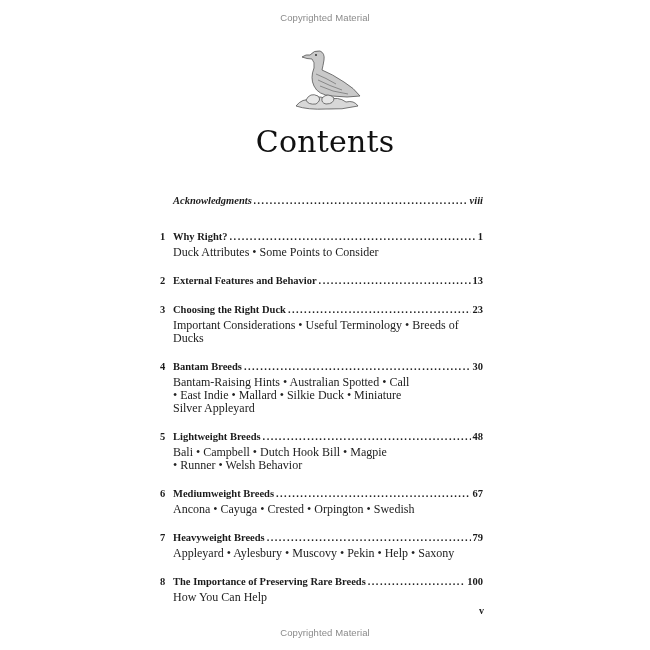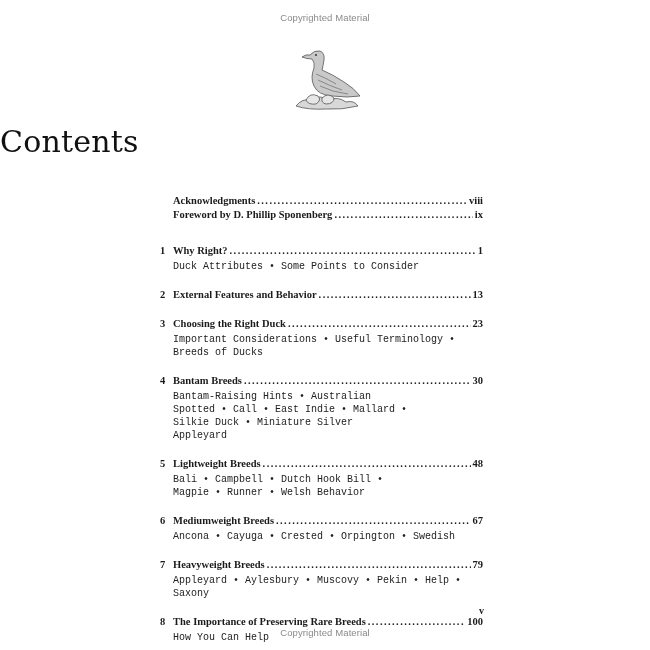--- a/index.html
+++ b/index.html
@@ -1,32 +1,32 @@
 <!DOCTYPE html>
 <html><head>
   <meta charset="utf-8">
   <style>
     html, body { margin: 0; padding: 0; background: #ffffff; }
     body { width: 650px; height: 650px; position: relative; overflow: hidden; font-family: "DejaVu Serif", "Liberation Serif", serif; color: #1a1a1a; }
     .watermark { position: absolute; left: 0; width: 650px; text-align: center; font-family: "Liberation Sans", sans-serif; font-size: 9.5px; color: #8a8a8a; letter-spacing: 0.1px; }
     .wm-top { top: 12px; }
     .wm-bottom { top: 627px; }
     .duck { position: absolute; left: 292px; top: 40px; width: 72px; height: 74px; }
-    .title { position: absolute; top: 124px; left: 0; width: 650px; font-family: "DejaVu Serif", "Liberation Serif", serif; font-size: 30px; font-weight: normal; color: #111; letter-spacing: 0.2px; }
+    .title { position: absolute; top: 124px; left: 0; width: 650px; text-align: center; font-family: "DejaVu Serif", "Liberation Serif", serif; font-size: 30px; font-weight: normal; color: #111; letter-spacing: 0.2px; }
     .toc { position: absolute; left: 173px; top: 194px; width: 310px; }
     .row { display: flex; align-items: baseline; font-weight: bold; font-size: 10.5px; line-height: 14px; font-family: "Liberation Serif", "DejaVu Serif", serif; color: #1b1b1b; }
     .row .num { position: absolute; left: -13px; font-weight: bold; }
     .row .label { white-space: nowrap; }
     .row .leader { flex: 1; overflow: hidden; white-space: nowrap; margin: 0 2px; letter-spacing: 2.2px; font-weight: bold; }
     .row .leader::after { content: ". . . . . . . . . . . . . . . . . . . . . . . . . . . . . . . . . . . . . . . . . . . . . . . . . . . . . . . . . . . . . . . . . . . . . . . . . . . . . ."; letter-spacing: -0.6px; }
     .row .page { white-space: nowrap; }
     .entry { position: relative; margin-bottom: 15px; }
-    .front .entry { margin-bottom: 0; }
+    .front .entry { margin-bottom: 0; font-style: italic; }
     .front { margin-bottom: 22px; }
-    .subs { font-size: 10px; line-height: 13px; font-family: Liberation Mono, monospace; color: #222; padding-top: 2px; }
+    .subs { font-size: 12px; line-height: 13px; font-family: Liberation Serif, serif; color: #222; padding-top: 2px; }
     .folio { position: absolute; left: 479px; top: 605px; font-family: "Liberation Serif", serif; font-weight: bold; font-size: 10px; color: #222; }
   </style>
 </head>
 <body>
 
 <div class="watermark wm-top">Copyrighted Material</div>
 
 <svg class="duck" viewBox="0 0 72 74" xmlns="http://www.w3.org/2000/svg">
   <g fill="none" stroke="#555" stroke-width="0.8">
     <path d="M10 17 Q14 14 18 15 Q22 10 28 11 Q33 13 32 20 Q31 26 30 30 Q40 34 52 42 Q62 48 68 56 Q56 58 40 56 Q26 55 22 46 Q18 38 22 28 Q23 22 20 19 Q15 19 10 17 Z" fill="#c9c9c9"></path>
@@ -39,27 +39,20 @@
 
 <div class="title">Contents</div>
 
 <div class="toc">
   <div class="front">
     <div class="entry">
       <div class="row">
         <span class="label">Acknowledgments</span>
         <span class="leader"></span>
         <span class="page">viii</span>
-      </div>
-    </div>
-    <div class="entry">
-      <div class="row">
-        <span class="label">Foreword by D. Phillip Sponenberg</span>
-        <span class="leader"></span>
-        <span class="page">ix</span>
       </div>
     </div>
   </div>
 
   <div class="entry">
     <div class="row">
       <span class="num">1</span>
       <span class="label">Why Right?</span>
       <span class="leader"></span>
       <span class="page">1</span>

